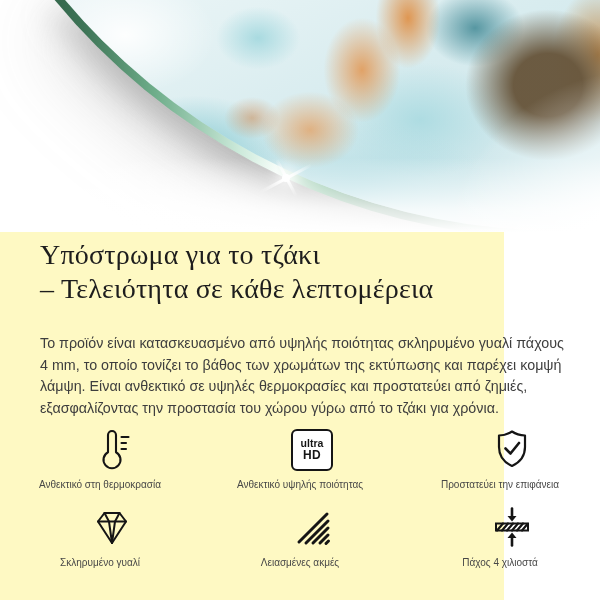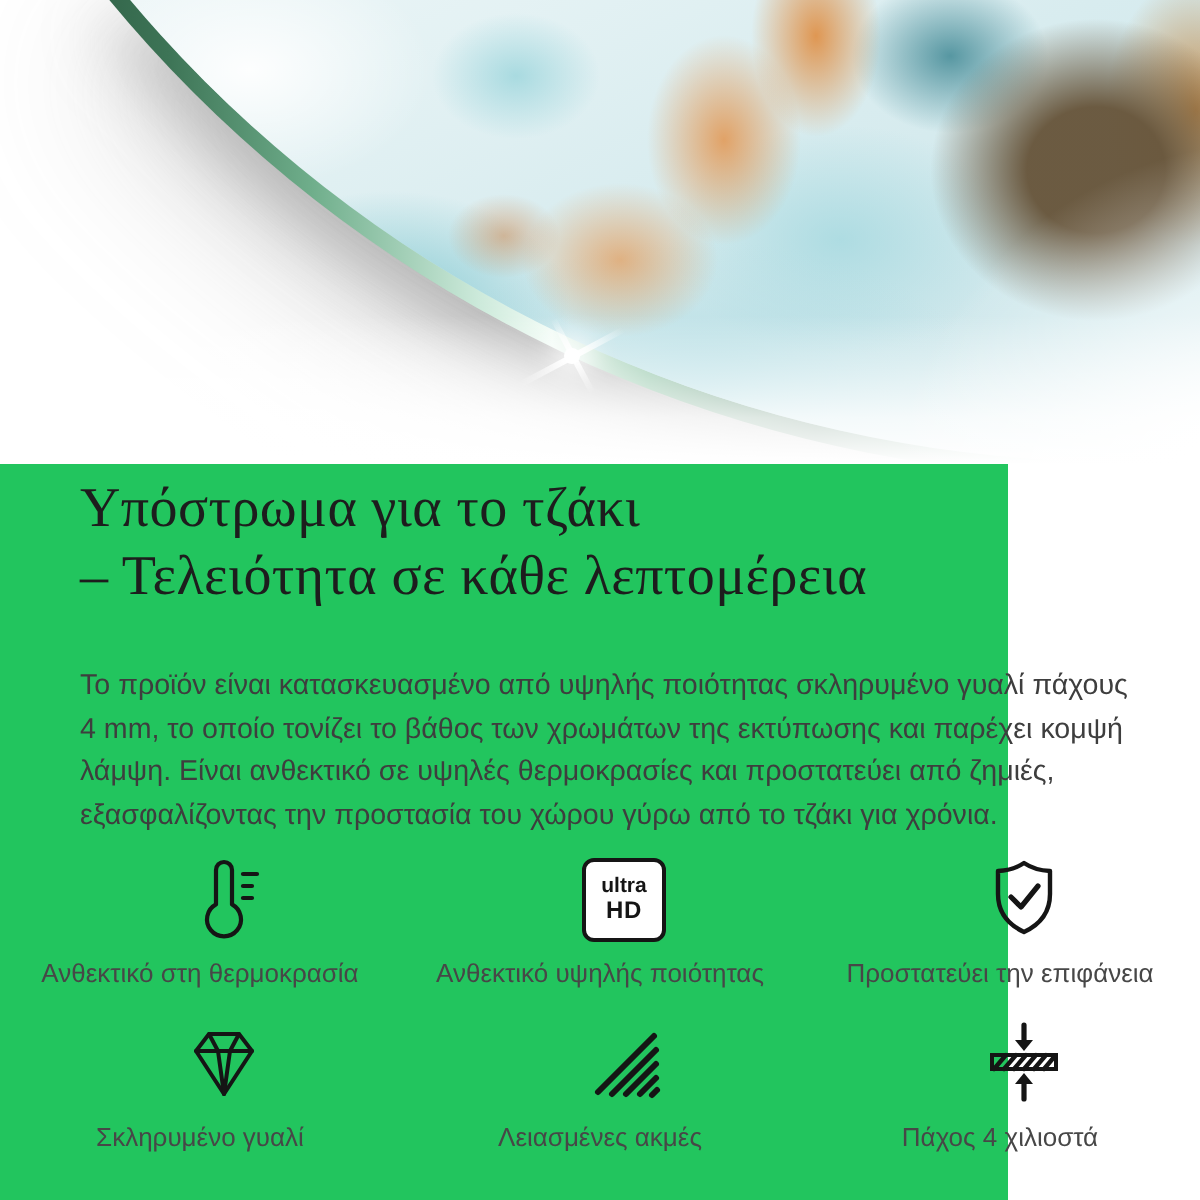--- a/index.html
+++ b/index.html
@@ -2,21 +2,21 @@
 <html><head>
 <meta charset="utf-8">
 <style>
   * { box-sizing: border-box; margin: 0; padding: 0; }
   html, body { width: 600px; height: 600px; }
   body {
     font-family: "Liberation Sans", "DejaVu Sans", sans-serif;
     background: #ffffff;
     overflow: hidden;
   }
-  .page { width: 504px; height: 600px; background: #22c55e; }
+  .page { width: 504px; height: 600px; background: #fef9c3; }
 
   
   .hero { position: relative; width: 600px; height: 232px; overflow: hidden; background: #fff; }
   .shadow-wrap {
     position: absolute; inset: 0;
     filter: drop-shadow(-8px 12px 16px rgba(110,110,110,0.35)) drop-shadow(-14px 22px 34px rgba(120,120,120,0.28));
   }
   .rim {
     position: absolute; inset: 0;
     clip-path: circle(658px at 562px -419px);
@@ -89,21 +89,21 @@
     display: grid;
     grid-template-columns: 1fr 1fr 1fr;
     row-gap: 12px;
     width: 600px;
     margin-left: -40px; 
   }
   .feature { display: flex; flex-direction: column; align-items: center; }
   .icon-box { height: 46px; display: flex; align-items: flex-end; justify-content: center; padding-left: 24px; }
   .feature-label {
     margin-top: 8px;
-    font-size: 13px;
+    font-size: 10px;
     color: #474747;
     text-align: right;
     line-height: 1.2;
   }
   .icon-svg { display: block; }
 
   .hd-badge {
     width: 42px; height: 42px;
     border: 2.4px solid #151515; border-radius: 6px;
     display: flex; flex-direction: column; align-items: center; justify-content: center;

